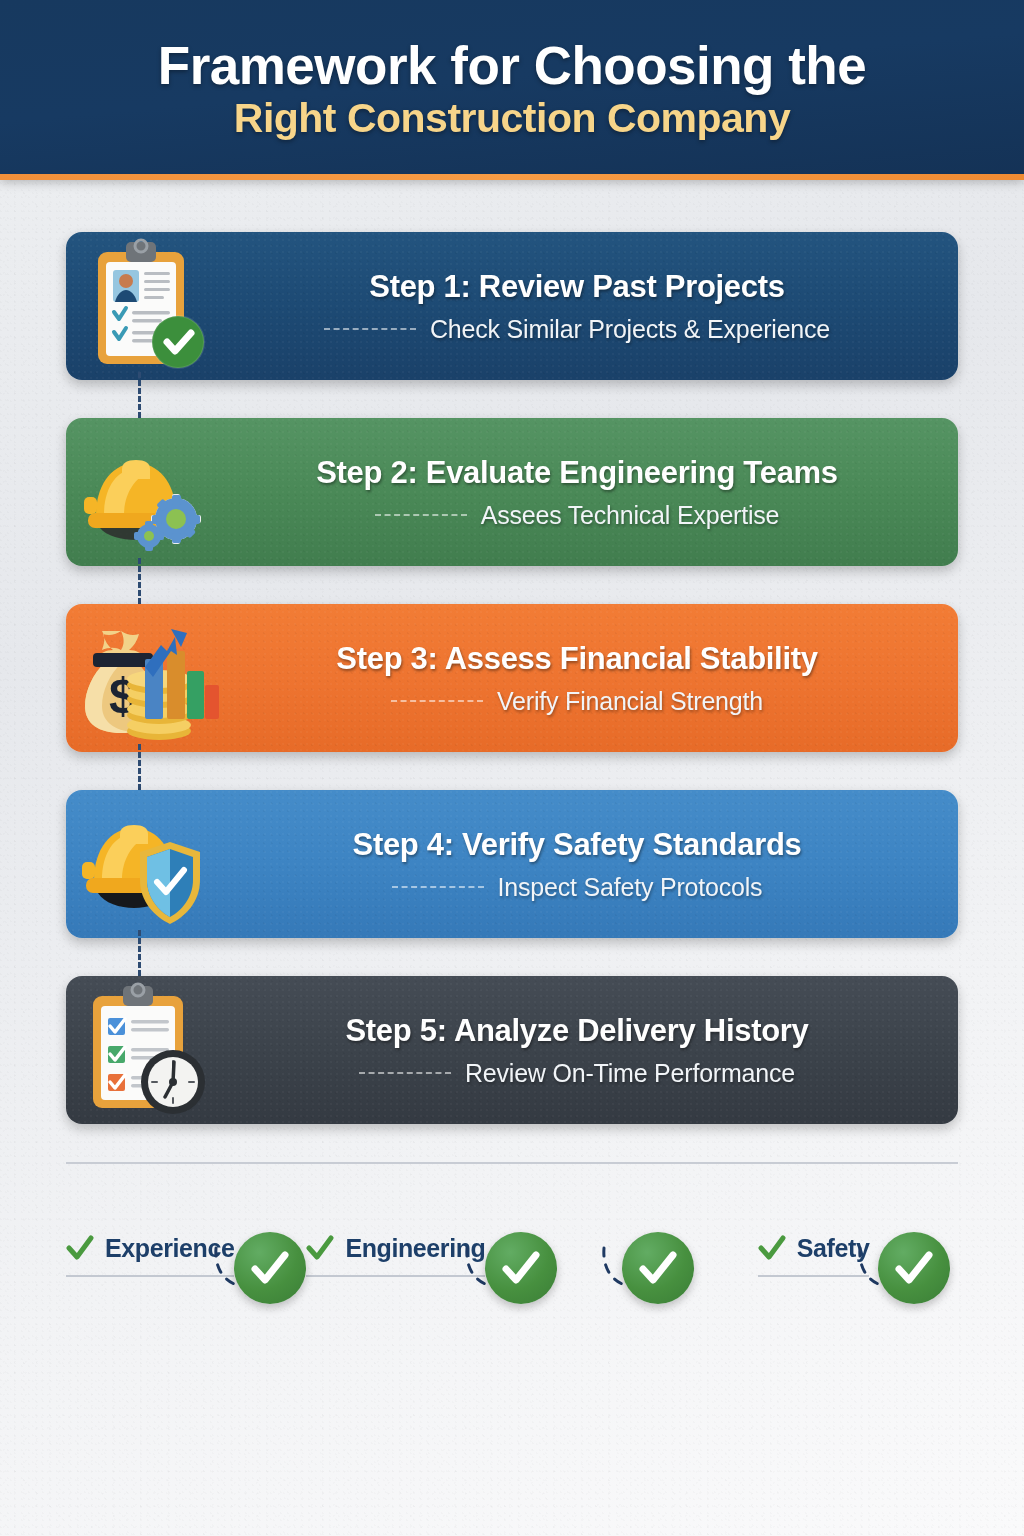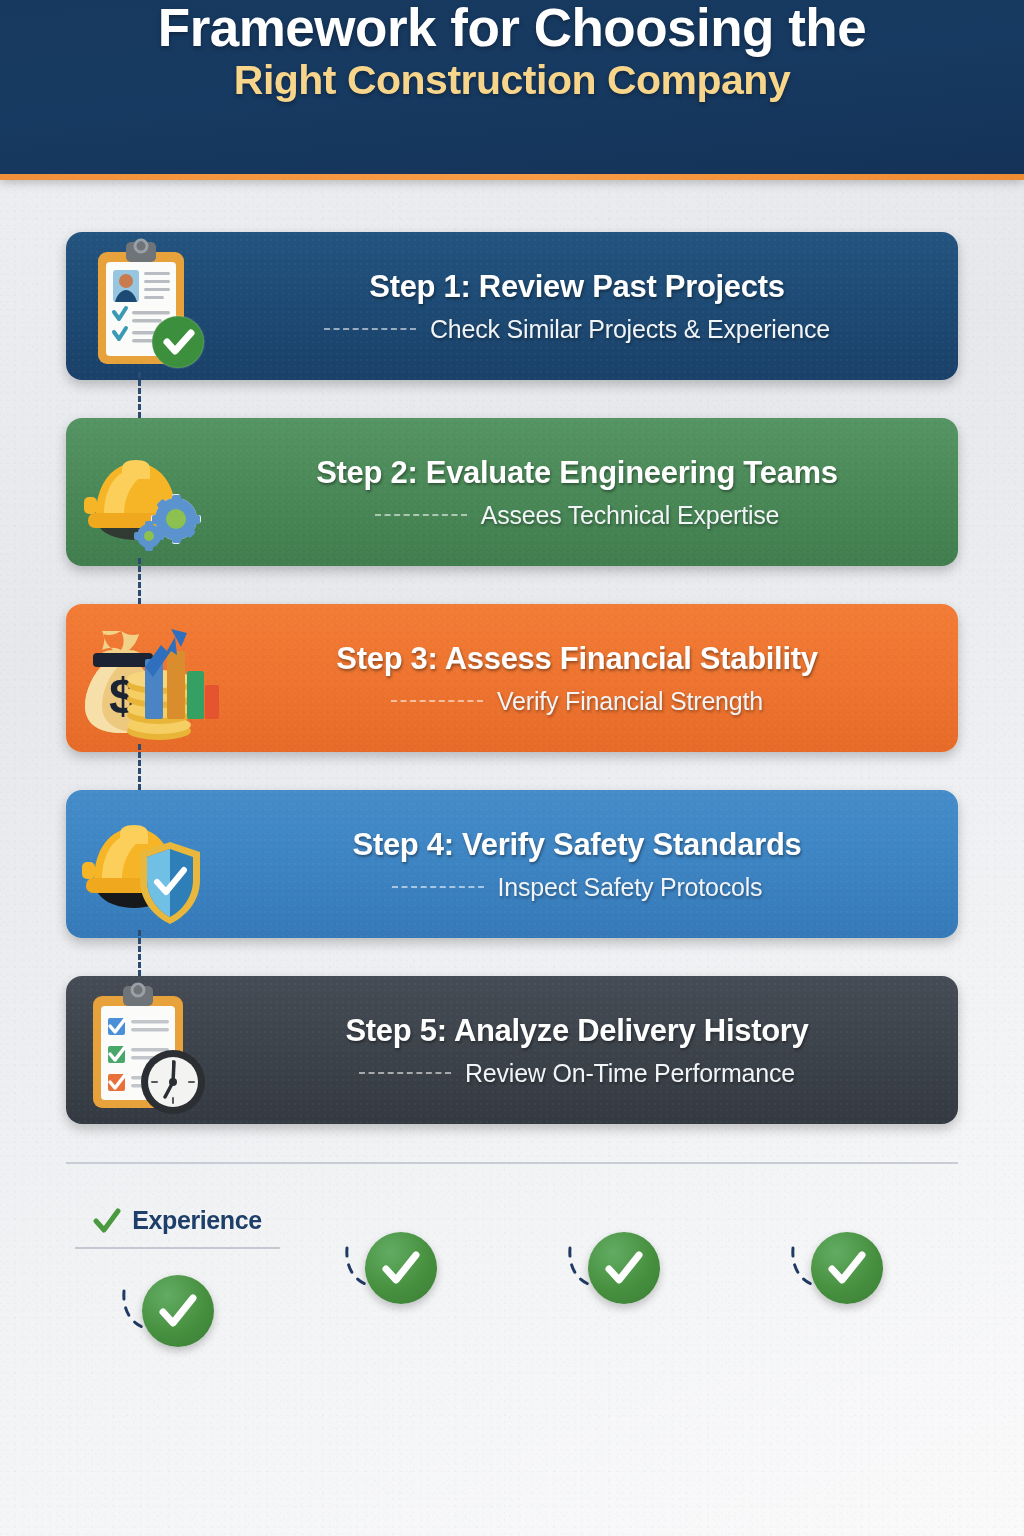--- a/index.html
+++ b/index.html
@@ -31,20 +31,21 @@
   }
 
   
   .header {
     position: relative;
     height: 180px;
     background: linear-gradient(175deg, #17395f 0%, #173a62 45%, #143256 100%);
     display: flex;
     flex-direction: column;
     align-items: center;
+    justify-content: center;
     z-index: 2;
     box-shadow: 0 2px 10px rgba(0,0,0,0.25);
   }
   .header::after {
     content: "";
     position: absolute;
     left: 0; right: 0; bottom: 0;
     height: 6px;
     background: linear-gradient(90deg, #f1903a 0%, #f79c45 50%, #ef8b33 100%);
   }
@@ -167,21 +168,21 @@
     padding-top: 42px;
   }
   .badges {
     display: flex;
     justify-content: space-between;
     align-items: flex-start;
   }
   .badge-col {
     flex: 1;
     display: flex;
-    flex-direction: column;
+    flex-direction: row;
     align-items: center;
   }
   .badge-label-row {
     display: flex;
     align-items: center;
     gap: 11px;
     padding-bottom: 12px;
     border-bottom: 2px solid #c3c8d1;
     width: 92%;
     justify-content: center;
@@ -449,20 +450,26 @@
         </svg>
         <div class="circle-check">
           <svg width="40" height="36" viewBox="0 0 40 36">
             <path d="M5 19l10 11L35 5" fill="none" stroke="#ffffff" stroke-width="7" stroke-linecap="round" stroke-linejoin="round"></path>
           </svg>
         </div>
       </div>
     </div>
 
     <div class="badge-col">
+      <div class="badge-label-row">
+        <svg class="tick-small" width="28" height="26" viewBox="0 0 28 26">
+          <path d="M3 13l8 9L25 3" fill="none" stroke="#4a9a3f" stroke-width="5" stroke-linecap="round" stroke-linejoin="round"></path>
+        </svg>
+        <span class="badge-label">Engineering</span>
+      </div>
       <div class="badge-bottom">
         <svg class="arc" width="70" height="70" viewBox="0 0 70 70">
           <path d="M20 12 C18 38 34 52 58 52" fill="none" stroke="#1f3a63" stroke-width="3" stroke-dasharray="8 9" stroke-linecap="round"></path>
         </svg>
         <div class="circle-check">
           <svg width="40" height="36" viewBox="0 0 40 36">
             <path d="M5 19l10 11L35 5" fill="none" stroke="#ffffff" stroke-width="7" stroke-linecap="round" stroke-linejoin="round"></path>
           </svg>
         </div>
       </div>
@@ -475,20 +482,26 @@
         </svg>
         <div class="circle-check">
           <svg width="40" height="36" viewBox="0 0 40 36">
             <path d="M5 19l10 11L35 5" fill="none" stroke="#ffffff" stroke-width="7" stroke-linecap="round" stroke-linejoin="round"></path>
           </svg>
         </div>
       </div>
     </div>
 
     <div class="badge-col">
+      <div class="badge-label-row">
+        <svg class="tick-small" width="28" height="26" viewBox="0 0 28 26">
+          <path d="M3 13l8 9L25 3" fill="none" stroke="#4a9a3f" stroke-width="5" stroke-linecap="round" stroke-linejoin="round"></path>
+        </svg>
+        <span class="badge-label">Safety</span>
+      </div>
       <div class="badge-bottom">
         <svg class="arc" width="70" height="70" viewBox="0 0 70 70">
           <path d="M20 12 C18 38 34 52 58 52" fill="none" stroke="#1f3a63" stroke-width="3" stroke-dasharray="8 9" stroke-linecap="round"></path>
         </svg>
         <div class="circle-check">
           <svg width="40" height="36" viewBox="0 0 40 36">
             <path d="M5 19l10 11L35 5" fill="none" stroke="#ffffff" stroke-width="7" stroke-linecap="round" stroke-linejoin="round"></path>
           </svg>
         </div>
       </div>

